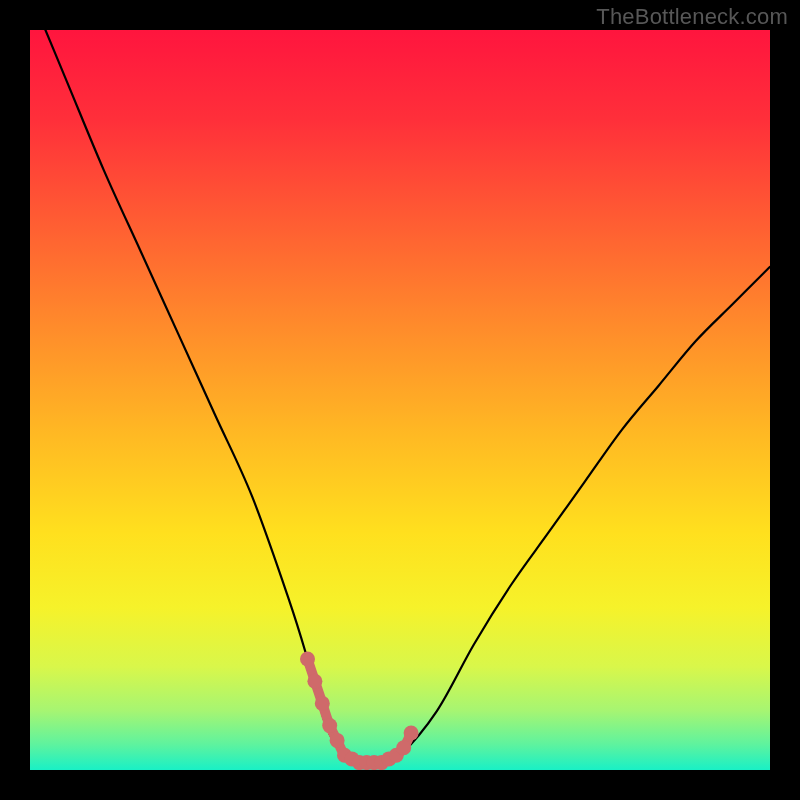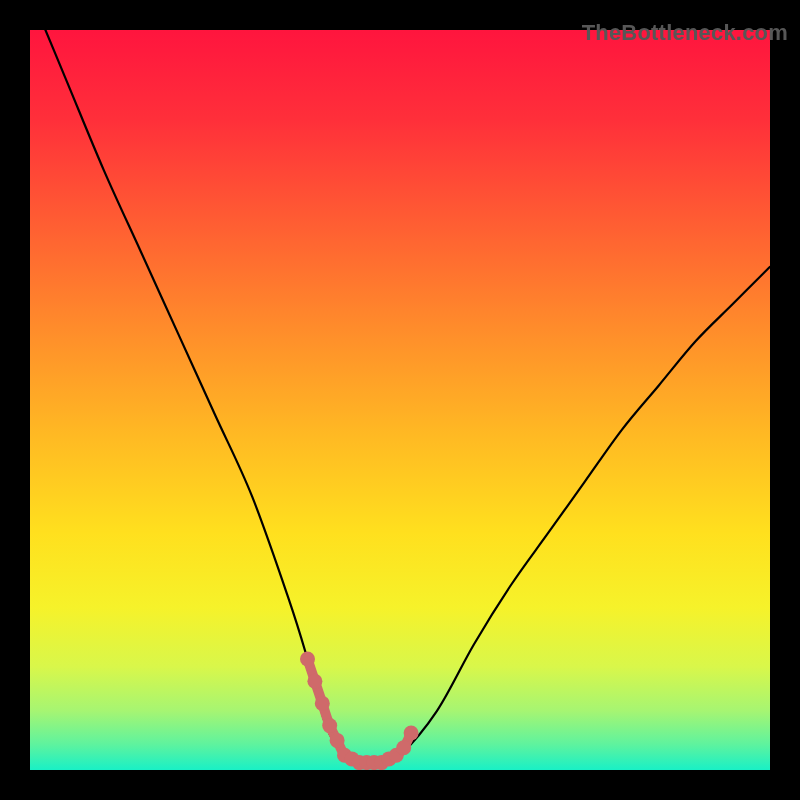--- a/index.html
+++ b/index.html
@@ -14,25 +14,25 @@
   .frame {
     position: absolute;
     left: 0;
     top: 0;
     width: 800px;
     height: 800px;
     background: #000;
   }
   .attribution {
     position: absolute;
-    top: 20px;
+    top: 4px;
     right: 12px;
     color: #575757;
     font-size: 22px;
-    font-weight: 700;
+    font-weight: 400;
     letter-spacing: 0.2px;
     user-select: none;
   }
   svg {
     display: block;
   }
 </style>
 </head>
 <body>
 

